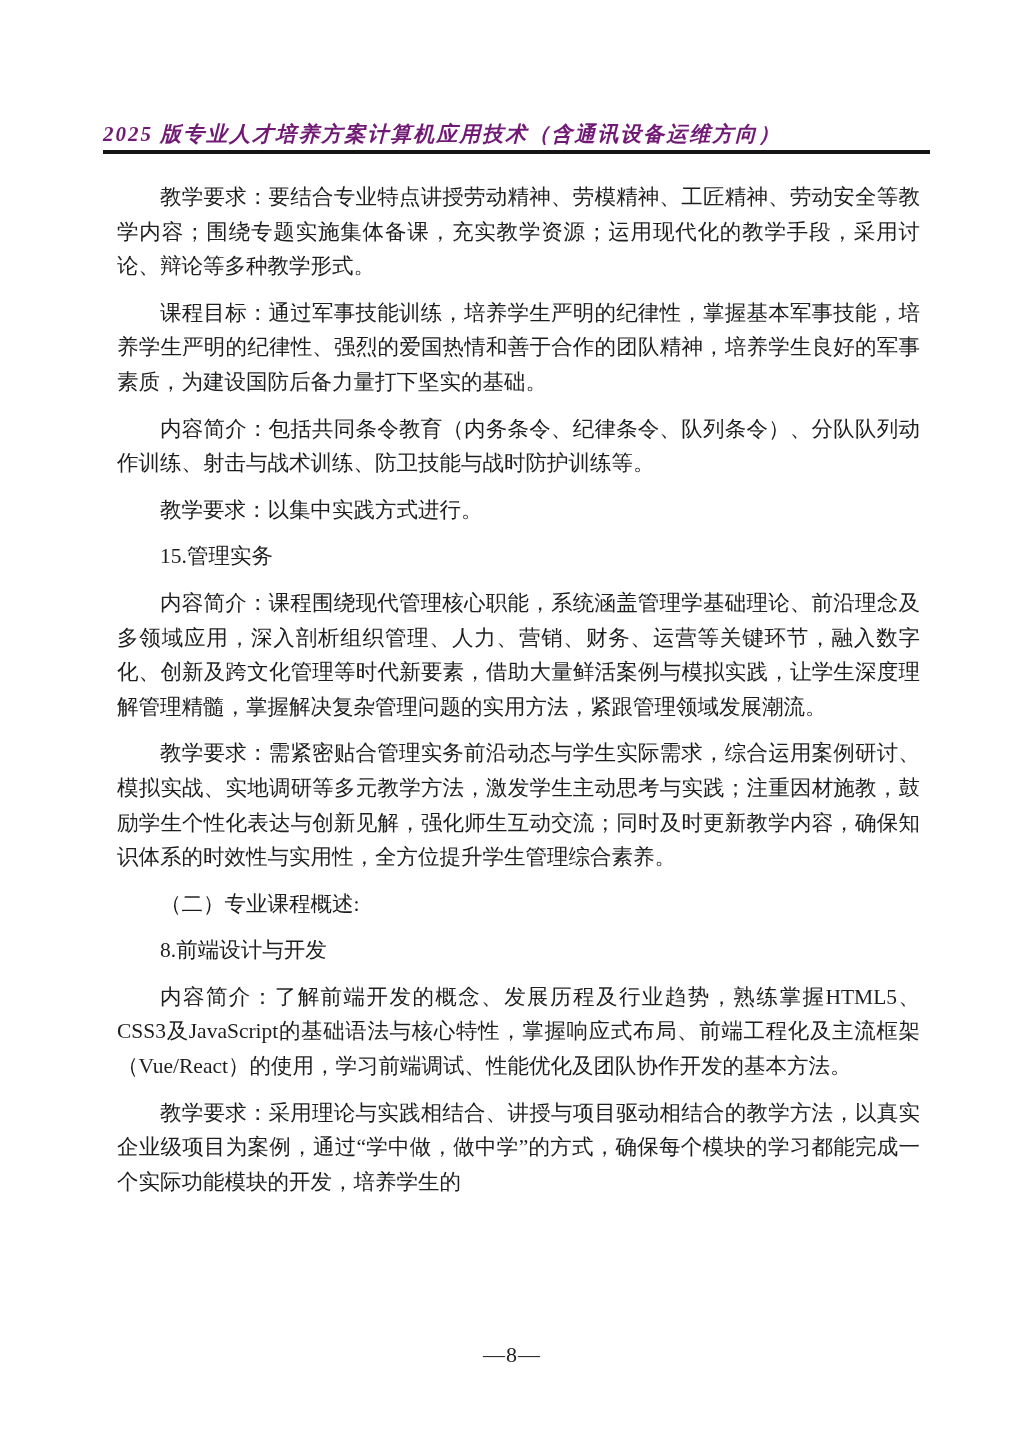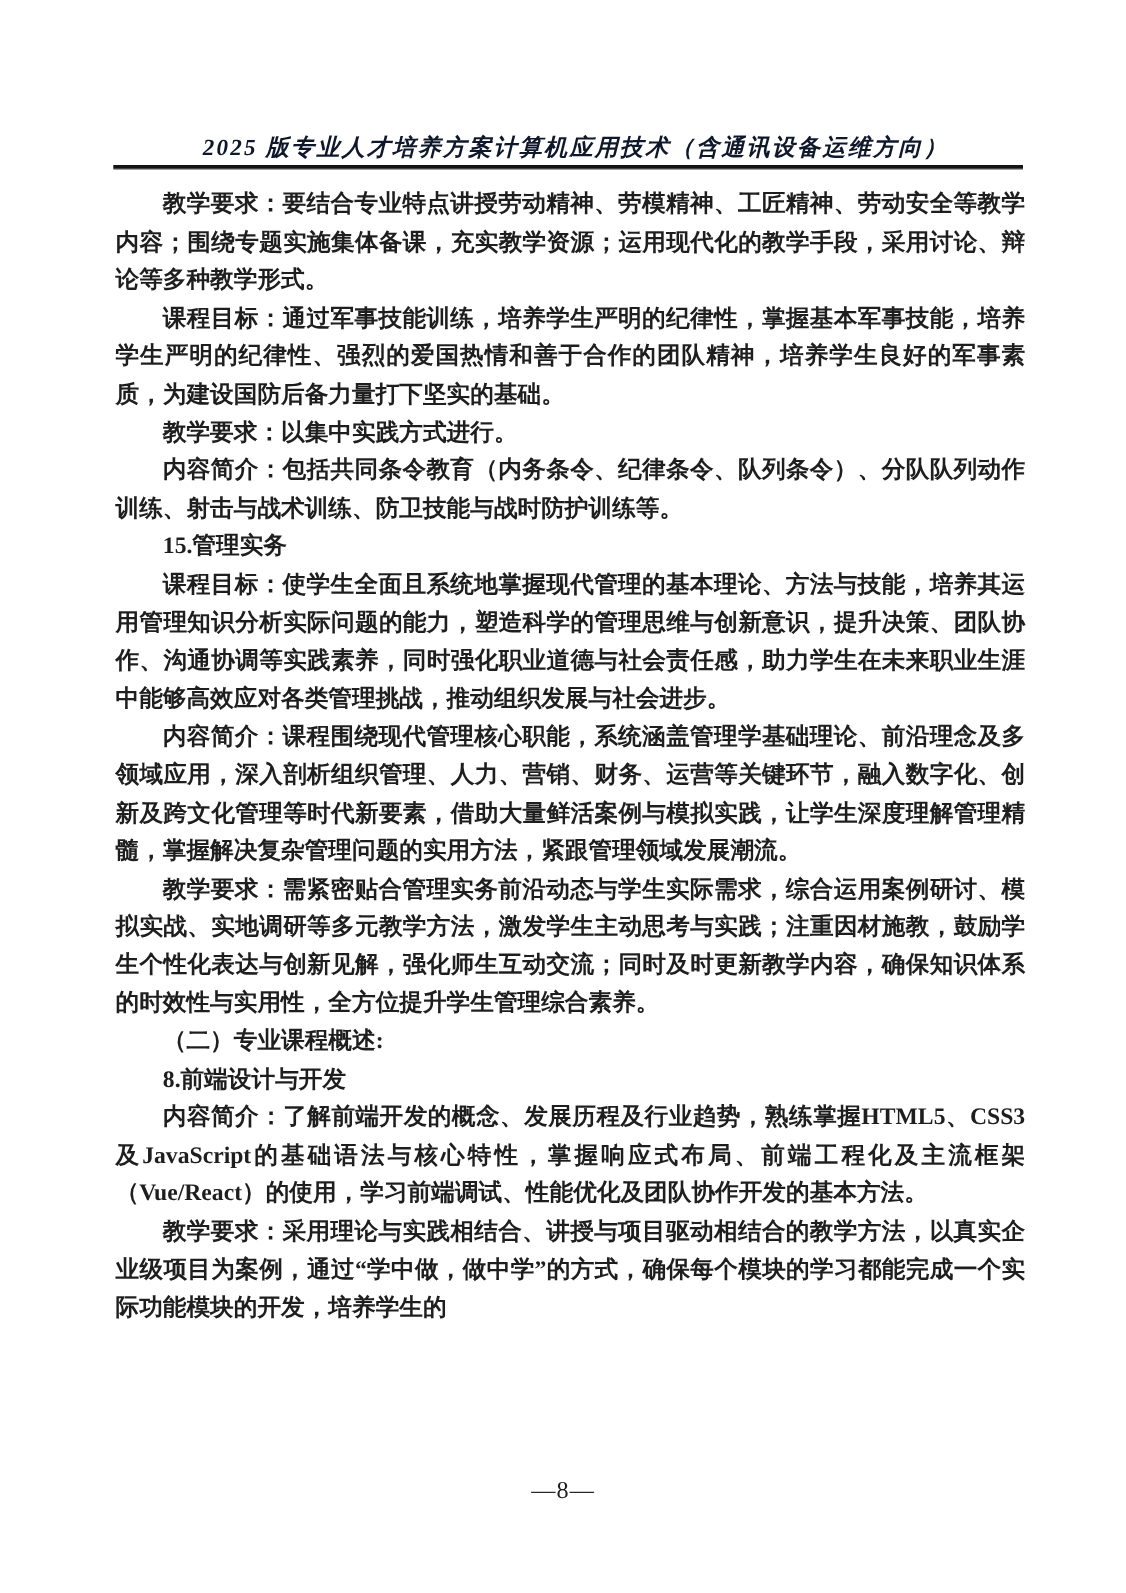--- a/index.html
+++ b/index.html
@@ -15,27 +15,27 @@
     color: #1e1e1e;
     overflow: hidden;
   }
   
   .running-header {
     position: absolute;
     top: 120px;
     left: 103px;
     right: 80px;
     display: flex;
-    justify-content: center;
+    justify-content: flex-start;
     align-items: flex-end;
     font-size: 21px;
     font-weight: bold;
     font-style: italic;
     letter-spacing: 2px;
-    color: #0f172a;
+    color: #701a75;
     white-space: nowrap;
   }
   .header-rule {
     position: absolute;
     top: 150px;
     left: 103px;
     right: 94px;
     height: 4px;
     border-top: 3.5px solid #141414;
     border-bottom: 1.5px solid #141414;
@@ -47,22 +47,21 @@
     left: 105px;
     width: 827px;
     font-size: 21.5px;
     line-height: 34.6px;
     color: #1e1e1e;
     text-align: justify;
     text-align-last: left;
   }
   .doc-body p {
     text-indent: 2em;
-    margin: 0;
-    font-weight: bold;
+    margin: 12px;
   }
   
   .page-footer {
     position: absolute;
     top: 1342px;
     left: 0;
     width: 100%;
     text-align: center;
     font-size: 22px;
     color: #1e1e1e;
@@ -77,24 +76,23 @@
   <header class="running-header">
     <span>2025 版专业人才培养方案</span>
     <span>计算机应用技术（含通讯设备运维方向）</span>
   </header>
 
   <div class="header-rule"></div>
 
   <main class="doc-body">
     <p>教学要求：要结合专业特点讲授劳动精神、劳模精神、工匠精神、劳动安全等教学内容；围绕专题实施集体备课，充实教学资源；运用现代化的教学手段，采用讨论、辩论等多种教学形式。</p>
     <p>课程目标：通过军事技能训练，培养学生严明的纪律性，掌握基本军事技能，培养学生严明的纪律性、强烈的爱国热情和善于合作的团队精神，培养学生良好的军事素质，为建设国防后备力量打下坚实的基础。</p>
+    <p>内容简介：包括共同条令教育（内务条令、纪律条令、队列条令）、分队队列动作训练、射击与战术训练、防卫技能与战时防护训练等。</p>
     <p>教学要求：以集中实践方式进行。</p>
-    <p>内容简介：包括共同条令教育（内务条令、纪律条令、队列条令）、分队队列动作训练、射击与战术训练、防卫技能与战时防护训练等。</p>
     <p>15.管理实务</p>
-    <p>课程目标：使学生全面且系统地掌握现代管理的基本理论、方法与技能，培养其运用管理知识分析实际问题的能力，塑造科学的管理思维与创新意识，提升决策、团队协作、沟通协调等实践素养，同时强化职业道德与社会责任感，助力学生在未来职业生涯中能够高效应对各类管理挑战，推动组织发展与社会进步。</p>
     <p>内容简介：课程围绕现代管理核心职能，系统涵盖管理学基础理论、前沿理念及多领域应用，深入剖析组织管理、人力、营销、财务、运营等关键环节，融入数字化、创新及跨文化管理等时代新要素，借助大量鲜活案例与模拟实践，让学生深度理解管理精髓，掌握解决复杂管理问题的实用方法，紧跟管理领域发展潮流。</p>
     <p>教学要求：需紧密贴合管理实务前沿动态与学生实际需求，综合运用案例研讨、模拟实战、实地调研等多元教学方法，激发学生主动思考与实践；注重因材施教，鼓励学生个性化表达与创新见解，强化师生互动交流；同时及时更新教学内容，确保知识体系的时效性与实用性，全方位提升学生管理综合素养。</p>
     <p>（二）专业课程概述:</p>
     <p>8.前端设计与开发</p>
     <p>内容简介：了解前端开发的概念、发展历程及行业趋势，熟练掌握HTML5、CSS3及JavaScript的基础语法与核心特性，掌握响应式布局、前端工程化及主流框架（Vue/React）的使用，学习前端调试、性能优化及团队协作开发的基本方法。</p>
     <p>教学要求：采用理论与实践相结合、讲授与项目驱动相结合的教学方法，以真实企业级项目为案例，通过“学中做，做中学”的方式，确保每个模块的学习都能完成一个实际功能模块的开发，培养学生的</p>
   </main>
 
   <footer class="page-footer">
     <span>—8—</span>

